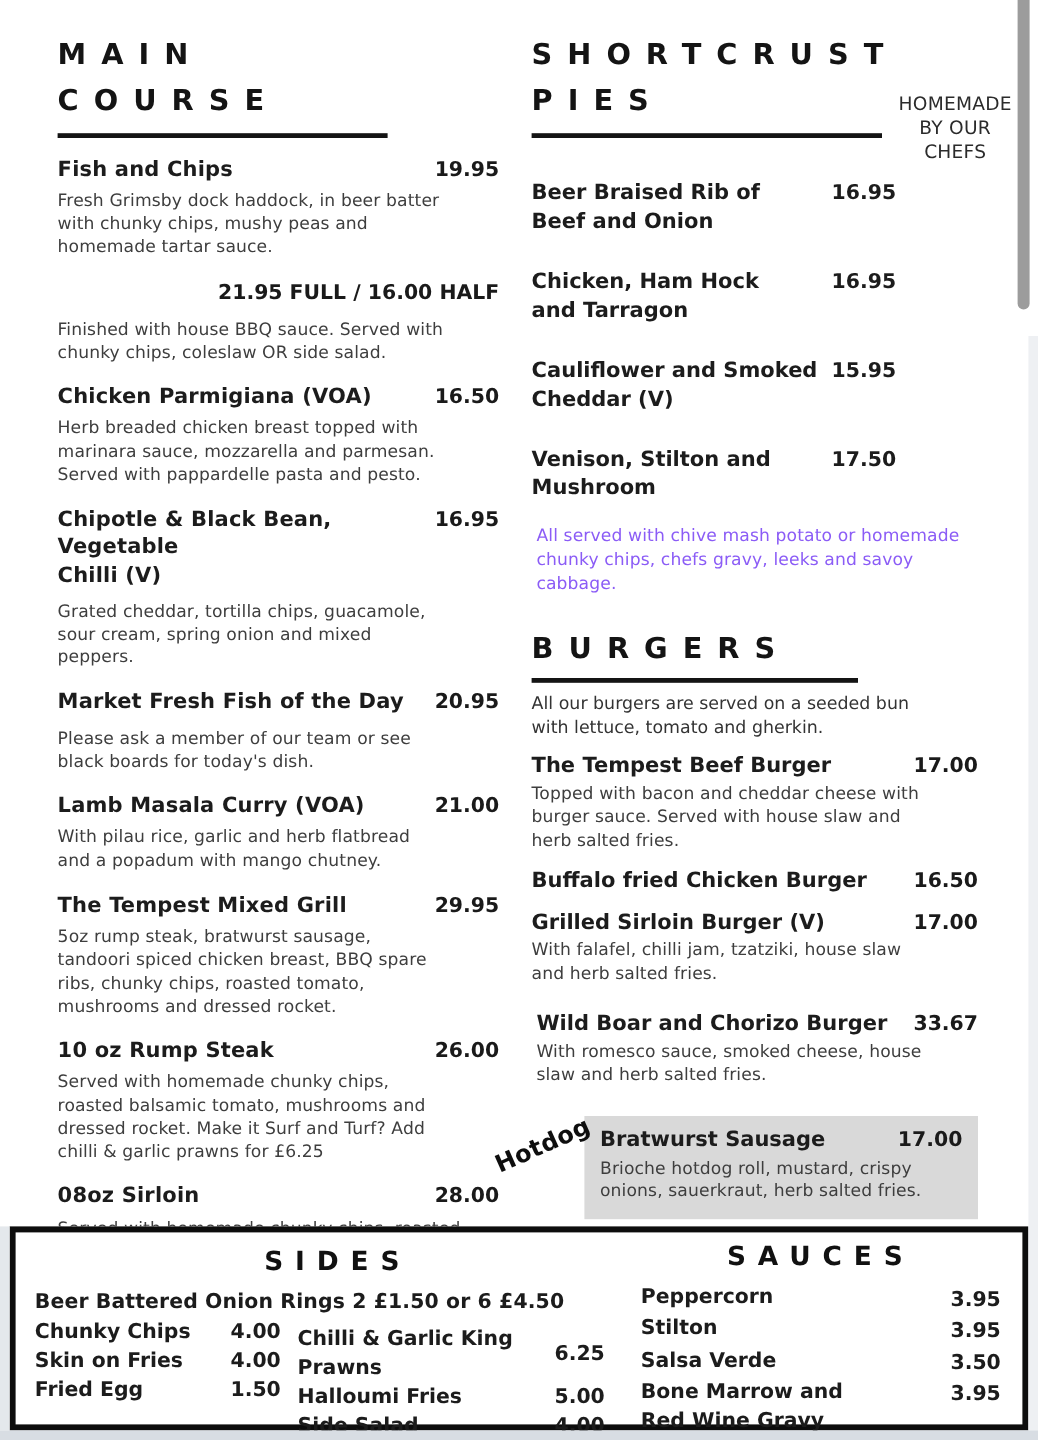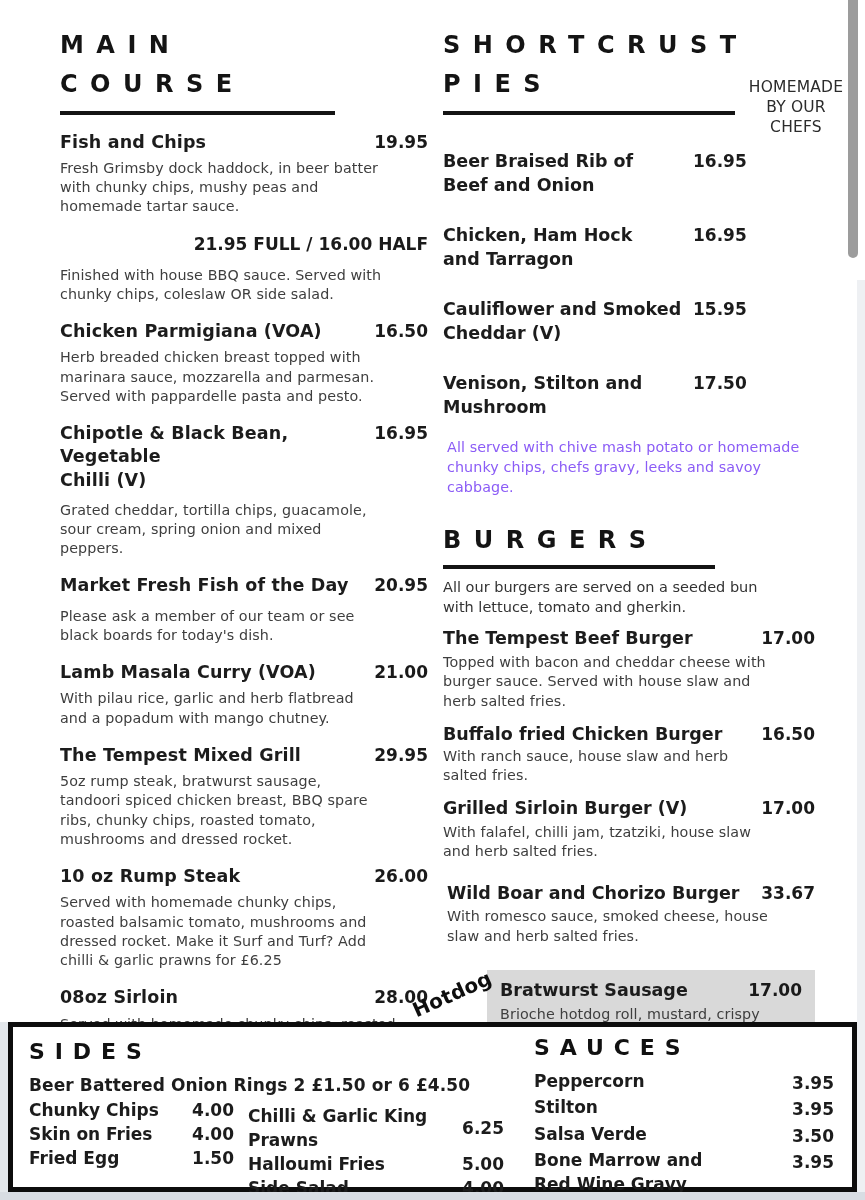--- a/index.html
+++ b/index.html
@@ -5,21 +5,21 @@
   html,body{margin:0;padding:0;}
   body{
     width:865px;height:1200px;position:relative;overflow:hidden;
     background:#ffffff;
     font-family:"DejaVu Sans","Liberation Sans",sans-serif;
     color:#1c1c1c;
   }
   .prewrap{white-space:pre-line;}
 
   
-  .col-left{position:absolute;left:60px;top:26px;width:368px;}
+  .col-left{position:absolute;left:48px;top:26px;width:368px;}
   .col-right{position:absolute;left:443px;top:26px;width:372px;}
 
   
   .heading{
     font-size:24px;font-weight:700;letter-spacing:0.52em;
     line-height:1.62;color:#141414;white-space:pre-line;
   }
   .rule{height:4px;background:#141414;margin-top:7px;}
   .rule-main{width:275px;}
   .rule-pies{width:292px;}
@@ -77,21 +77,21 @@
   }
   .hotdog-box .b-desc{max-width:300px;}
 
   
   .bottom-box{
     position:absolute;left:8px;top:1022px;width:849px;height:170px;
     background:#fff;border:5px solid #0d0d0d;box-sizing:border-box;
     display:flex;
   }
   .sides{flex:1;padding:12px 0 0 16px;}
-  .box-heading{font-size:22px;font-weight:700;letter-spacing:0.45em;color:#111;}
+  .box-heading{font-size:22px;font-weight:700;letter-spacing:0.45em;color:#111;text-align:center;}
   .sides-headline{font-size:17px;font-weight:700;margin-top:11px;letter-spacing:0.1px;}
   .sides-cols{display:flex;margin-top:3px;}
   .scol1{width:205px;}
   .scol2{flex:1;padding:6px 30px 0 14px;}
   .srow{display:flex;align-items:center;line-height:1.42;}
   .sname{font-size:17px;font-weight:700;}
   .sprice{margin-left:auto;font-size:17px;font-weight:700;}
 
   .sauces{width:300px;padding:8px 18px 0 0;box-sizing:content-box;}
   .sauce-list{margin-top:10px;}
@@ -236,21 +236,20 @@
         <span class="price">17.00</span>
       </div>
       <p class="b-desc">Topped with bacon and cheddar cheese with burger sauce. Served with house slaw and herb salted fries.</p>
     </div>
 
     <div class="b-item">
       <div class="b-head">
         <span class="b-title">Buffalo fried Chicken Burger</span>
         <span class="price">16.50</span>
       </div>
-      <p class="b-desc" style="margin-top:1px">With ranch sauce,  house slaw and herb salted fries.</p>
     </div>
 
     <div class="b-item">
       <div class="b-head">
         <span class="b-title">Grilled Sirloin Burger (V)</span>
         <span class="price">17.00</span>
       </div>
       <p class="b-desc">With falafel, chilli jam, tzatziki, house slaw and herb salted fries.</p>
     </div>
 

